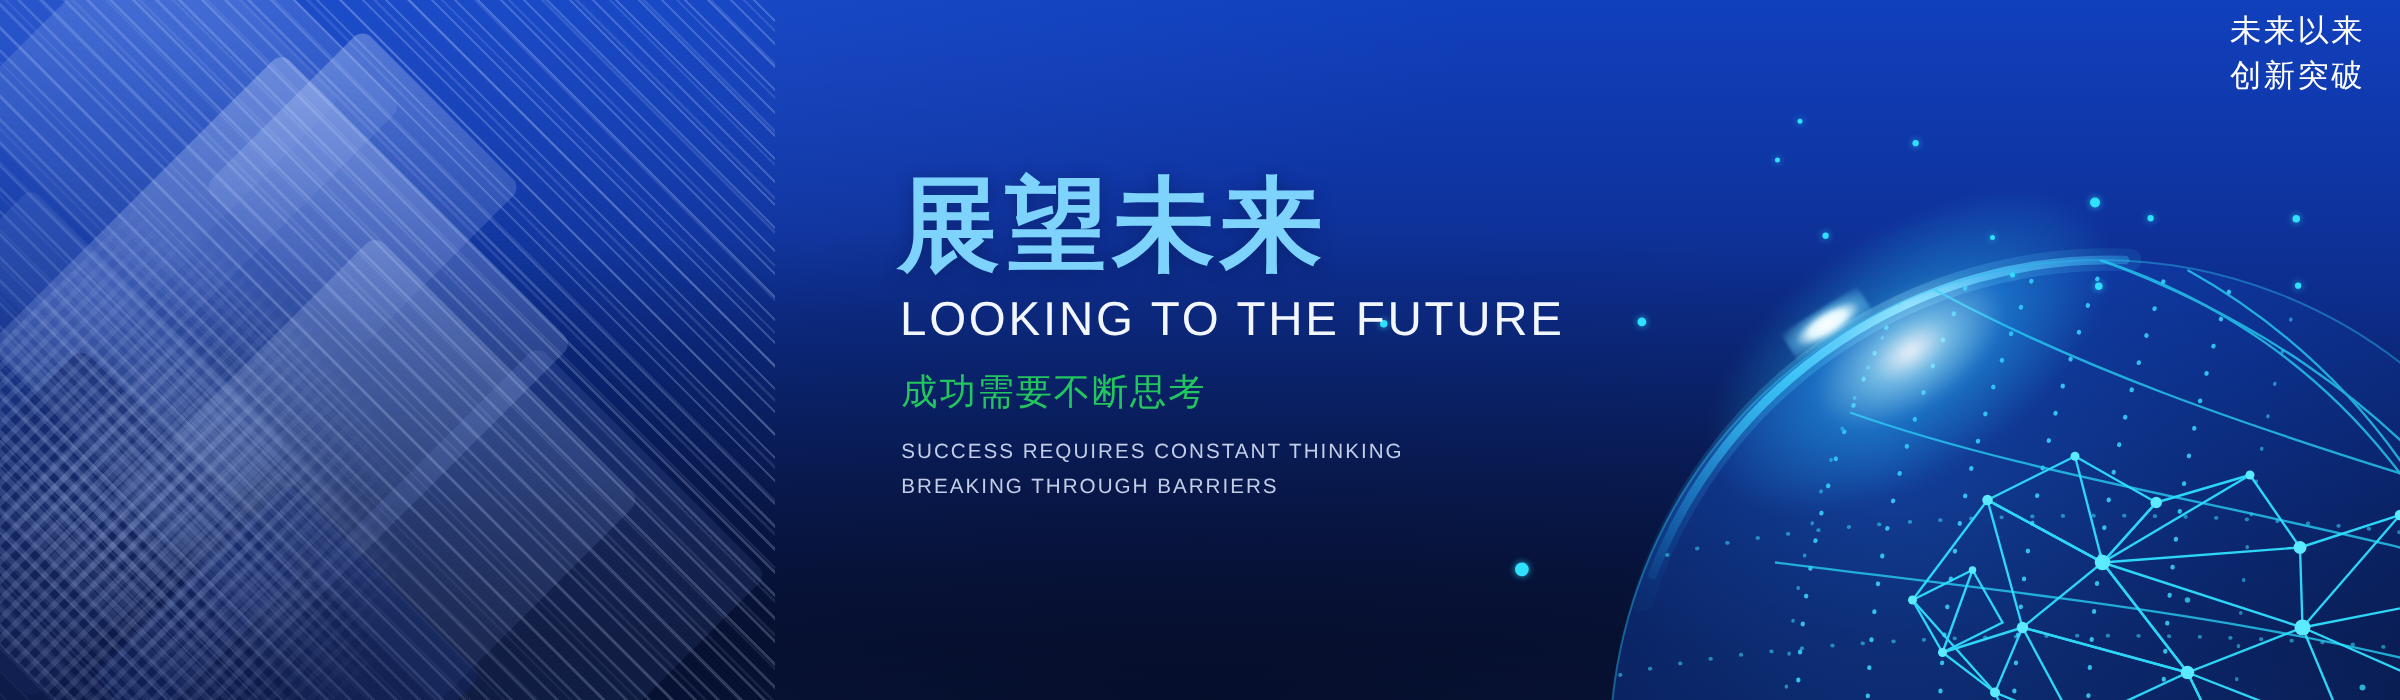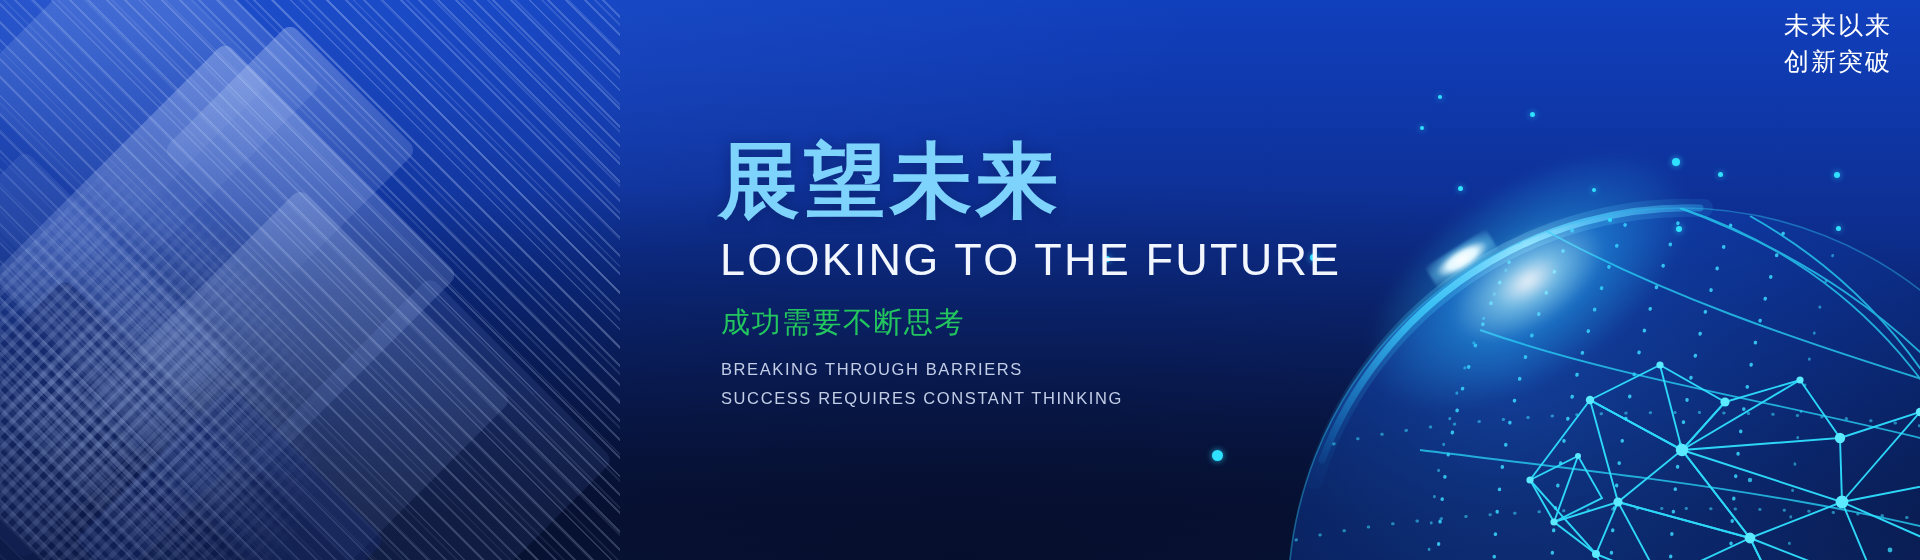--- a/index.html
+++ b/index.html
@@ -162,21 +162,21 @@
   .title-cn {
     font-size: 82px;
     font-weight: 700;
     color: #7dd3fc;
     letter-spacing: 4px;
     line-height: 1.04;
     margin: 0;
     text-shadow: 0 2px 14px rgba(6,20,70,0.45);
   }
   .title-en {
-    font-size: 45px;
+    font-size: 38px;
     font-weight: 400;
     color: #f2f6ff;
     letter-spacing: 2.2px;
     line-height: 1.22;
     margin: 10px 0 0 2px;
     white-space: nowrap;
   }
   .sub-cn {
     margin: 14px 0 0 3px;
   }
@@ -439,22 +439,22 @@
     <div class="particle" style="left:1608px; top:218px; width:4px;  height:4px;"></div>
   </div>
 
   <div class="copy">
     <h1 class="title-cn">展望未来</h1>
     <div class="title-en">LOOKING TO THE FUTURE</div>
     <div class="sub-cn">
       <div>成功需要不断思考</div>
     </div>
     <div class="sub-en">
+      <div>SUCCESS REQUIRES CONSTANT THINKING</div>
       <div>BREAKING THROUGH BARRIERS</div>
-      <div>SUCCESS REQUIRES CONSTANT THINKING</div>
     </div>
   </div>
 
   <div class="corner-tag">
     <div>未来以来</div>
     <div>创新突破</div>
   </div>
 
 </div>
 

